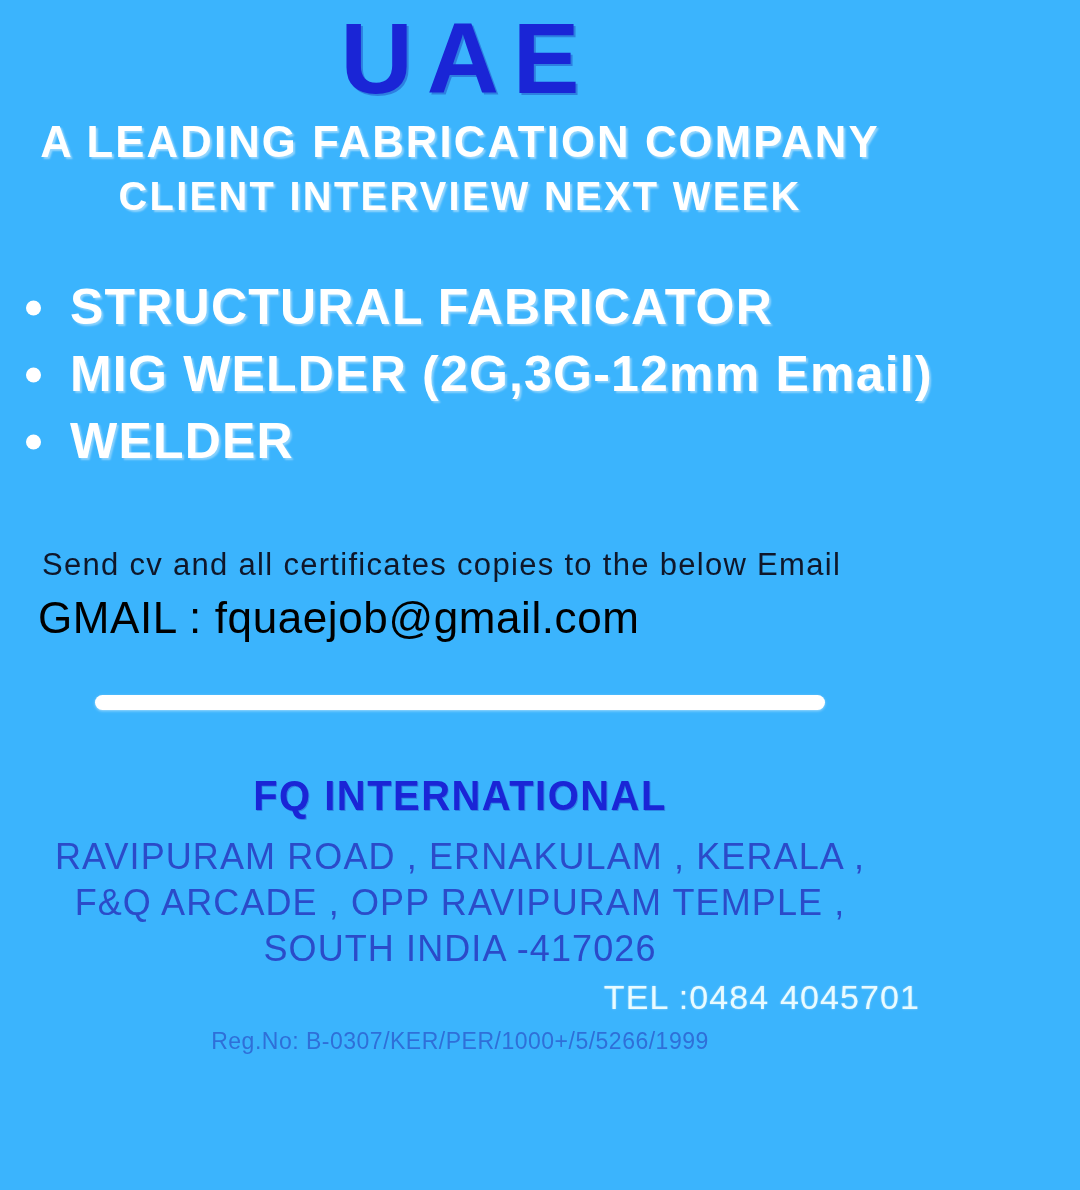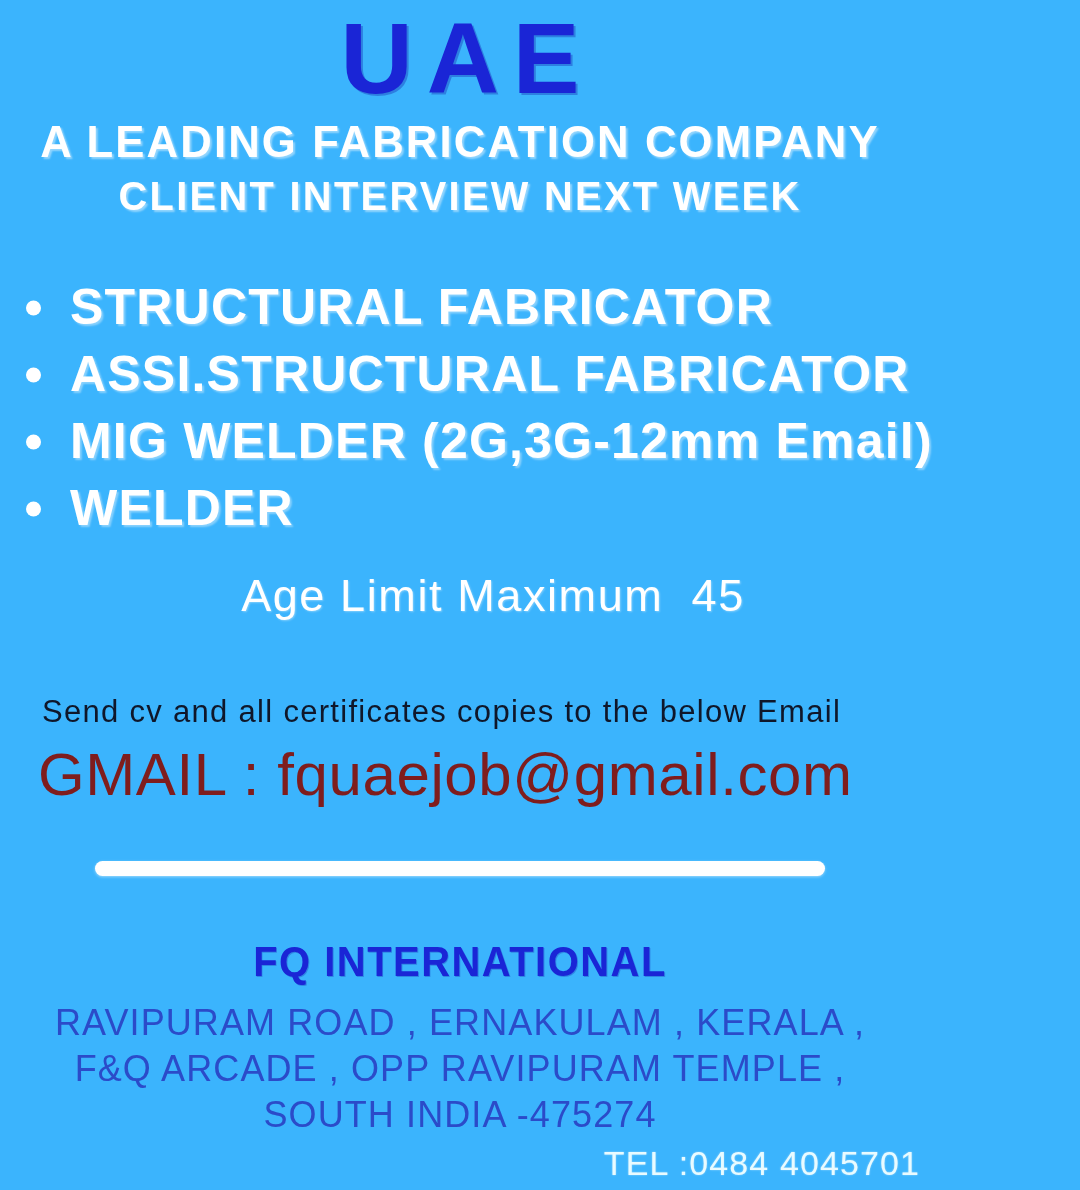--- a/index.html
+++ b/index.html
@@ -114,24 +114,24 @@
   .send-cv-line {
     color: #0f172a;
     font-family: "Liberation Sans", sans-serif;
     font-weight: normal;
     font-size: 31px;
     letter-spacing: 1.3px;
     white-space: nowrap;
     margin: 4px;
   }
   .gmail-line {
-    color: #7f1d1d;
-    font-family: "Liberation Sans", sans-serif;
-    font-weight: normal;
-    font-size: 60px;
+    color: #000000;
+    font-family: "Liberation Sans", sans-serif;
+    font-weight: normal;
+    font-size: 44px;
     letter-spacing: 0.6px;
     white-space: nowrap;
     margin: 10px 0 0 0;
   }
 
   
   .divider-wrap {
     margin-top: 52px;
     padding: 0 95px 0 95px;
   }
@@ -198,43 +198,41 @@
 <div class="poster">
 
   <div class="header">
     <h1 class="title-uae">UAE</h1>
     <div class="subtitle-1">A LEADING FABRICATION COMPANY</div>
     <div class="subtitle-2">CLIENT INTERVIEW NEXT WEEK</div>
   </div>
 
   <ul class="job-list">
     <li class="job-item">STRUCTURAL FABRICATOR</li>
-    <li class="job-item">ASSI.STRUCTURAL FABRICATOR</li>
     <li class="job-item">MIG WELDER (2G,3G-12mm Email)</li>
     <li class="job-item">WELDER</li>
   </ul>
 
-  <div class="age-limit">Age Limit Maximum  45</div>
 
   <div class="email-block">
     <div class="send-cv-line">Send cv and all certificates copies to the below Email</div>
     <div class="gmail-line">GMAIL : fquaejob@gmail.com</div>
   </div>
 
   <div class="divider-wrap">
     <div class="divider"></div>
   </div>
 
   <div class="footer">
     <div class="company-name">FQ INTERNATIONAL</div>
 
     <div class="address-lines">
       <div class="address-line">RAVIPURAM ROAD , ERNAKULAM , KERALA ,</div>
       <div class="address-line">F&amp;Q ARCADE , OPP RAVIPURAM TEMPLE ,</div>
-      <div class="address-line">SOUTH INDIA -475274</div>
+      <div class="address-line">SOUTH INDIA -417026</div>
     </div>
 
     <div class="tel-line">TEL :0484 4045701</div>
 
     <div class="reg-line">Reg.No: B-0307/KER/PER/1000+/5/5266/1999</div>
   </div>
 
 </div>
 
 </body></html>

